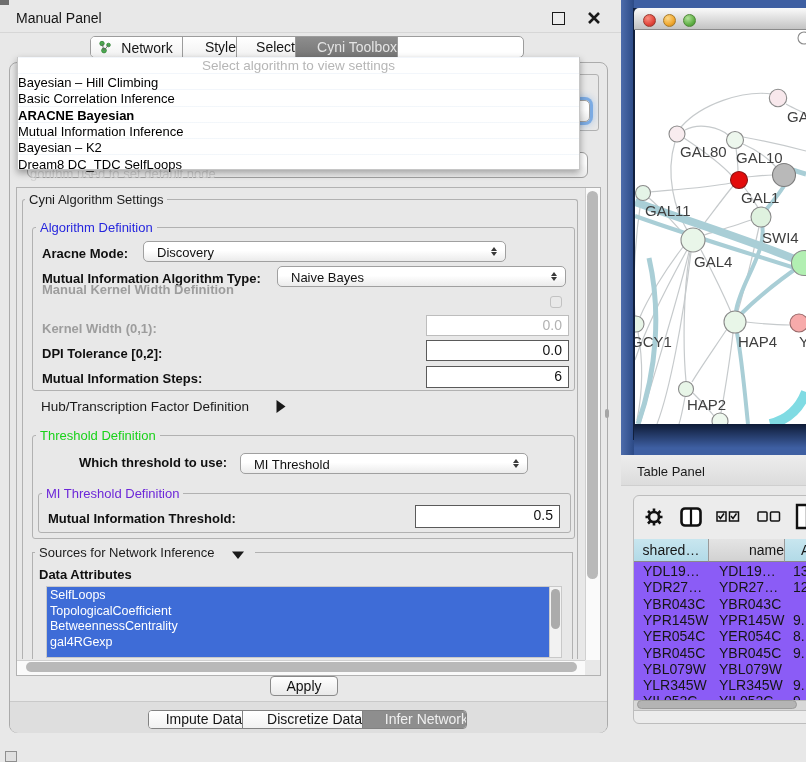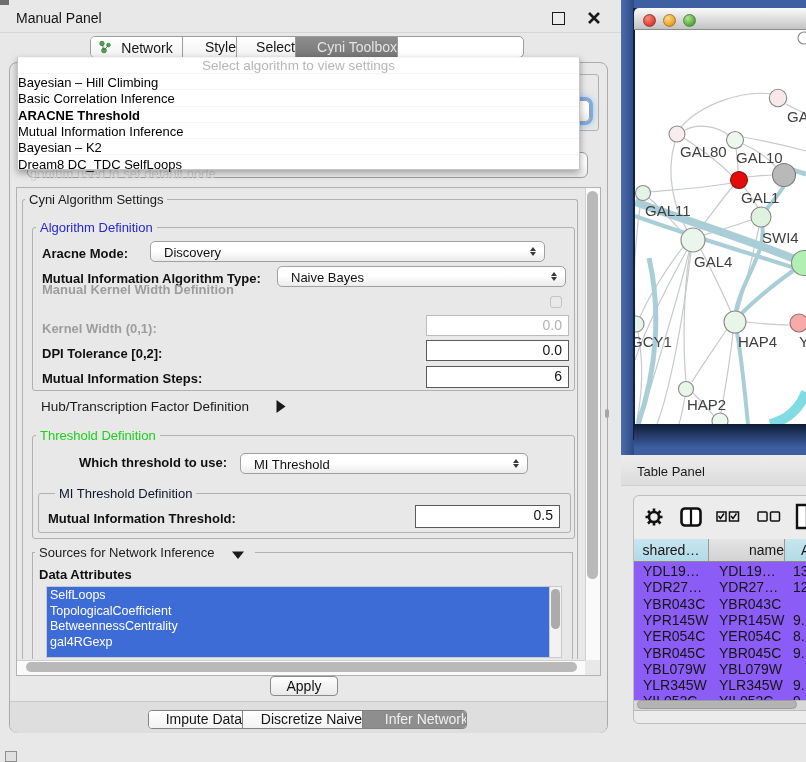--- a/index.html
+++ b/index.html
@@ -56,21 +56,21 @@
 
 <div class="ab" style="left:17px;top:660px;width:568px;height:15px;background:#fafafa;border-top:1px solid #d0d0d0;box-sizing:border-box"></div>
 <div class="ab" style="left:26px;top:662px;width:551px;height:10px;background:#b9b9b9;border-radius:5px"></div>
 
 <div class="ab" style="left:22px;top:199px;width:556px;height:460px;border:1px solid #b1b1b1;border-bottom:none;border-radius:3px 3px 0 0;box-sizing:border-box"></div>
 <div class="gt" style="left:25px;top:192px">Cyni Algorithm Settings</div>
 
 <div class="gb" style="left:32px;top:227px;width:541px;height:162px"></div>
 <div class="gt" style="left:36px;top:220px;color:#2626dd">Algorithm Definition</div>
 <div class="lb" style="left:42px;top:246px">Aracne Mode:</div>
-<div class="combo" style="left:150px;top:241px;width:395px;height:21px">
+<div class="combo" style="left:143px;top:241px;width:363px;height:21px">
     <span class="tx">Discovery</span>
     <span class="up"></span>
     <span class="dn"></span>
   </div>
 <div class="lb" style="left:42px;top:271px">Mutual Information Algorithm Type:</div>
 <div class="combo" style="left:277px;top:266px;width:289px;height:21px">
     <span class="tx">Naive Bayes</span>
     <span class="up"></span>
     <span class="dn"></span>
   </div>
@@ -91,21 +91,21 @@
 <div class="gb" style="left:32px;top:435px;width:541px;height:102px"></div>
 <div class="gt" style="left:36px;top:428px;color:#19d219">Threshold Definition</div>
 <div class="lb" style="left:79px;top:455px">Which threshold to use:</div>
 <div class="combo" style="left:240px;top:453px;width:288px;height:21px">
     <span class="tx">MI Threshold</span>
     <span class="up"></span>
     <span class="dn"></span>
   </div>
 
 <div class="gb" style="left:38px;top:493px;width:531px;height:38px"></div>
-<div class="gt" style="left:55px;top:486px;color:#0f172a">MI Threshold Definition</div>
+<div class="gt" style="left:42px;top:486px;color:#6d28d9">MI Threshold Definition</div>
 <div class="lb" style="left:48px;top:511px">Mutual Information Threshold:</div>
 <div class="fld" style="left:415px;top:505px;width:145px;height:23px">0.5</div>
 
 <div class="ab" style="left:32px;top:552px;width:541px;height:107px;border:1px solid #b1b1b1;border-bottom:none;box-sizing:border-box"></div>
 <div class="gt" style="left:35px;top:545px;width:212px">Sources for Network Inference</div>
 <svg class="ab" style="left:231px;top:550px" width="14" height="10">
     <path d="M1,1.5 L13,1.5 L7,9 Z" fill="#1a1a1a"></path>
   </svg>
 <div class="lb" style="left:39px;top:567px">Data Attributes</div>
 
@@ -115,37 +115,37 @@
 <div class="litem" style="top:619px">BetweennessCentrality</div>
 <div class="litem" style="top:634.5px">gal4RGexp</div>
 <div class="ab" style="left:549px;top:587px;width:12px;height:70px;background:#f2f2f2;border-left:1px solid #ccc;box-sizing:border-box"></div>
 <div class="ab" style="left:551px;top:589px;width:9px;height:40px;background:#ababab;border-radius:4.5px"></div>
 
 <div class="ab" style="left:270px;top:676px;width:68px;height:20px;border:1px solid #8a8a8a;border-radius:4px;background:linear-gradient(#ffffff,#e9e9e9);box-sizing:border-box;text-align:center;font-size:14px;line-height:18px;color:#111">Apply</div>
 
 <div class="ab" style="left:10px;top:701px;width:597px;height:31px;background:#dedede;border-top:1px solid #c9c9c9;border-radius:0 0 8px 8px"></div>
 <div class="ab" style="left:148px;top:710px;width:319px;height:19px;border:1px solid #828282;border-radius:4px;box-sizing:border-box;overflow:hidden;background:#fff">
  <div class="seg" style="left:0;top:0;width:94px;height:19px;line-height:17px;border-right:1px solid #828282">Impute Data</div>
- <div class="seg" style="left:94px;top:0;width:120px;height:19px;line-height:17px;border-right:1px solid #828282">Discretize Naive</div>
+ <div class="seg" style="left:94px;top:0;width:120px;height:19px;line-height:17px;border-right:1px solid #828282">Discretize Data</div>
  <div class="seg segdark" style="left:214px;top:0;width:105px;height:19px;line-height:17px;border-right:none;background:#8e8e8e;color:#efefef">Infer Network</div>
 </div>
 <div class="ab" style="left:605px;top:409px;width:4px;height:9px;background:#a6a6a6;border-radius:2px"></div>
 
 <div class="ab" style="left:5px;top:751px;width:12px;height:11px;border:1px solid #8f8f8f;background:#e0e0e0;box-sizing:border-box"></div>
 
 <div class="ab" style="left:290px;top:74px;width:309px;height:57px;border:1px solid #b1b1b1;border-radius:3px;box-sizing:border-box"></div>
 <div class="combo" style="left:300px;top:100px;width:290px;height:22px;box-shadow:0 0 0 3px rgba(105,160,225,.8),0 0 6px 4px rgba(120,170,230,.45)"></div>
 <div class="combo" style="left:27px;top:152px;width:561px;height:26px;border-radius:6px"></div>
 <div class="ab" style="left:30px;top:166px;font-size:13px;color:#d2d2d2;white-space:nowrap">gorithm used to set default node</div>
 
 <div class="ab" style="left:17px;top:57px;width:563px;height:113px;background:#fff;border:1px solid #c6c6c6;border-top:none;box-sizing:border-box;box-shadow:0 3px 7px rgba(0,0,0,.35);background-image:repeating-linear-gradient(to bottom, rgba(222,232,244,.38) 0px, rgba(222,232,244,.38) 1px, transparent 1px, transparent 16.2px)"></div>
 <div class="ab" style="left:17px;top:58px;width:563px;text-align:center;font-size:13.5px;color:#b6b6b6">Select algorithm to view settings</div>
 <div class="pitem" style="top:75px">Bayesian – Hill Climbing</div>
 <div class="pitem" style="top:91px">Basic Correlation Inference</div>
-<div class="pitem" style="top:107.5px;font-weight:bold">ARACNE Threshold</div>
+<div class="pitem" style="top:107.5px;font-weight:bold">ARACNE Bayesian</div>
 <div class="pitem" style="top:124px">Mutual Information Inference</div>
 <div class="pitem" style="top:140px">Bayesian – K2</div>
 <div class="pitem" style="top:156.5px">Dream8 DC_TDC SelfLoops</div>
 
 <div class="ab" style="left:621px;top:0;width:185px;height:455px;background:#3e5fa2"></div>
 <div class="ab" style="left:621px;top:0;width:13px;height:455px;background:linear-gradient(90deg,#4d6cab,#2c4a86)"></div>
 
 <div class="ab" style="left:633px;top:8px;width:173px;height:432px;background:#11203e"></div>
 <div class="ab" style="left:634px;top:8px;width:172px;height:22px;background:linear-gradient(#fafafa,#c3c3c3);border-bottom:1px solid #8a8a8a;border-radius:5px 0 0 0;box-sizing:border-box"></div>
 <div class="ab" style="left:643px;top:14px;width:11px;height:11px;border-radius:50%;background:radial-gradient(circle at 35% 30%,#f88d80,#e2463c 60%,#b02a22);border:.5px solid #9a3a30"></div>

